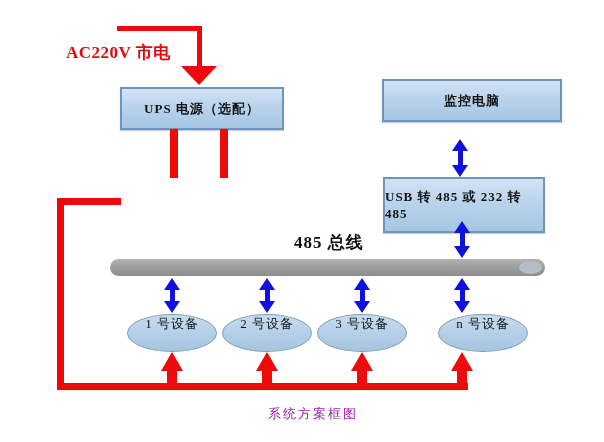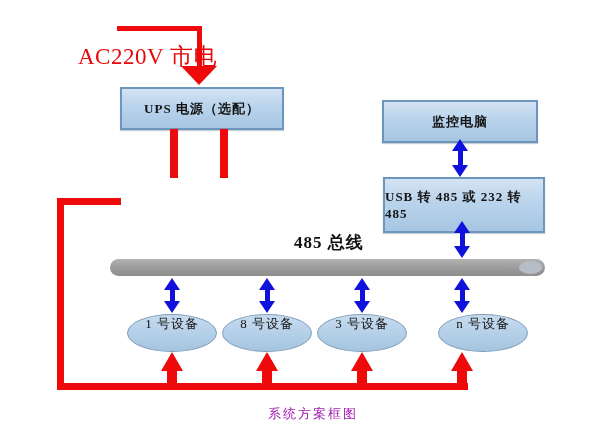--- a/index.html
+++ b/index.html
@@ -38,21 +38,21 @@
   
   .bus{
     position:absolute;left:110px;top:259px;width:435px;height:17px;border-radius:9px;
     background:linear-gradient(180deg,#b3b3b3 0%,#9c9c9c 50%,#8e8e8e 100%);
   }
   .bus-cap{
     position:absolute;left:519px;top:261px;width:23px;height:13px;border-radius:50%;
     background:#b5bdc7;
   }
   
-  .lbl-power{position:absolute;left:78px;top:41px;font-size:23px;font-weight:normal;color:#e60808;letter-spacing:.5px;}
+  .lbl-power{position:absolute;left:66px;top:41px;font-size:17px;font-weight:bold;color:#e60808;letter-spacing:.5px;}
   .lbl-bus{position:absolute;left:294px;top:231px;font-size:17px;font-weight:bold;color:#111;letter-spacing:1px;}
   .caption{position:absolute;left:0;right:0;top:405px;text-align:center;padding-left:22px;font-size:13px;color:#a21caf;letter-spacing:2px;}
 </style>
 </head>
 <body>
 
 <div id="stage">
 
   <div class="red" style="left:117px;top:26px;width:85px;height:5px;"></div>
   <div class="red" style="left:197px;top:26px;width:5px;height:42px;"></div>
@@ -61,21 +61,21 @@
   <div class="lbl-power">AC220V 市电</div>
 
   <div class="box" style="left:120px;top:87px;width:164px;height:43px;">
     <span>UPS 电源（选配）</span>
   </div>
 
   <div class="red" style="left:170px;top:129px;width:8px;height:49px;"></div>
   <div class="red" style="left:220px;top:129px;width:8px;height:49px;"></div>
 
 
-  <div class="box" style="left:382px;top:100px;width:156px;height:43px;">
+  <div class="box" style="left:382px;top:79px;width:180px;height:43px;">
     <span>监控电脑</span>
   </div>
 
   <div class="barrow" style="left:452px;top:139px;height:38px;">
     <div class="up"></div>
       <div class="shaft"></div>
       <div class="down"></div>
   </div>
 
   <div class="box" style="left:383px;top:177px;width:162px;height:56px;">
@@ -110,21 +110,21 @@
   <div class="barrow" style="left:454px;top:278px;height:35px;">
     <div class="up"></div>
       <div class="shaft"></div>
       <div class="down"></div>
   </div>
 
   <div class="ellipse" style="left:127px;top:314px;">
     <span>1 号设备</span>
   </div>
   <div class="ellipse" style="left:222px;top:314px;">
-    <span>8 号设备</span>
+    <span>2 号设备</span>
   </div>
   <div class="ellipse" style="left:317px;top:314px;">
     <span>3 号设备</span>
   </div>
   <div class="ellipse" style="left:438px;top:314px;">
     <span>n 号设备</span>
   </div>
 
   <div class="red" style="left:57px;top:198px;width:64px;height:7px;"></div>
   <div class="red" style="left:57px;top:198px;width:7px;height:192px;"></div>

